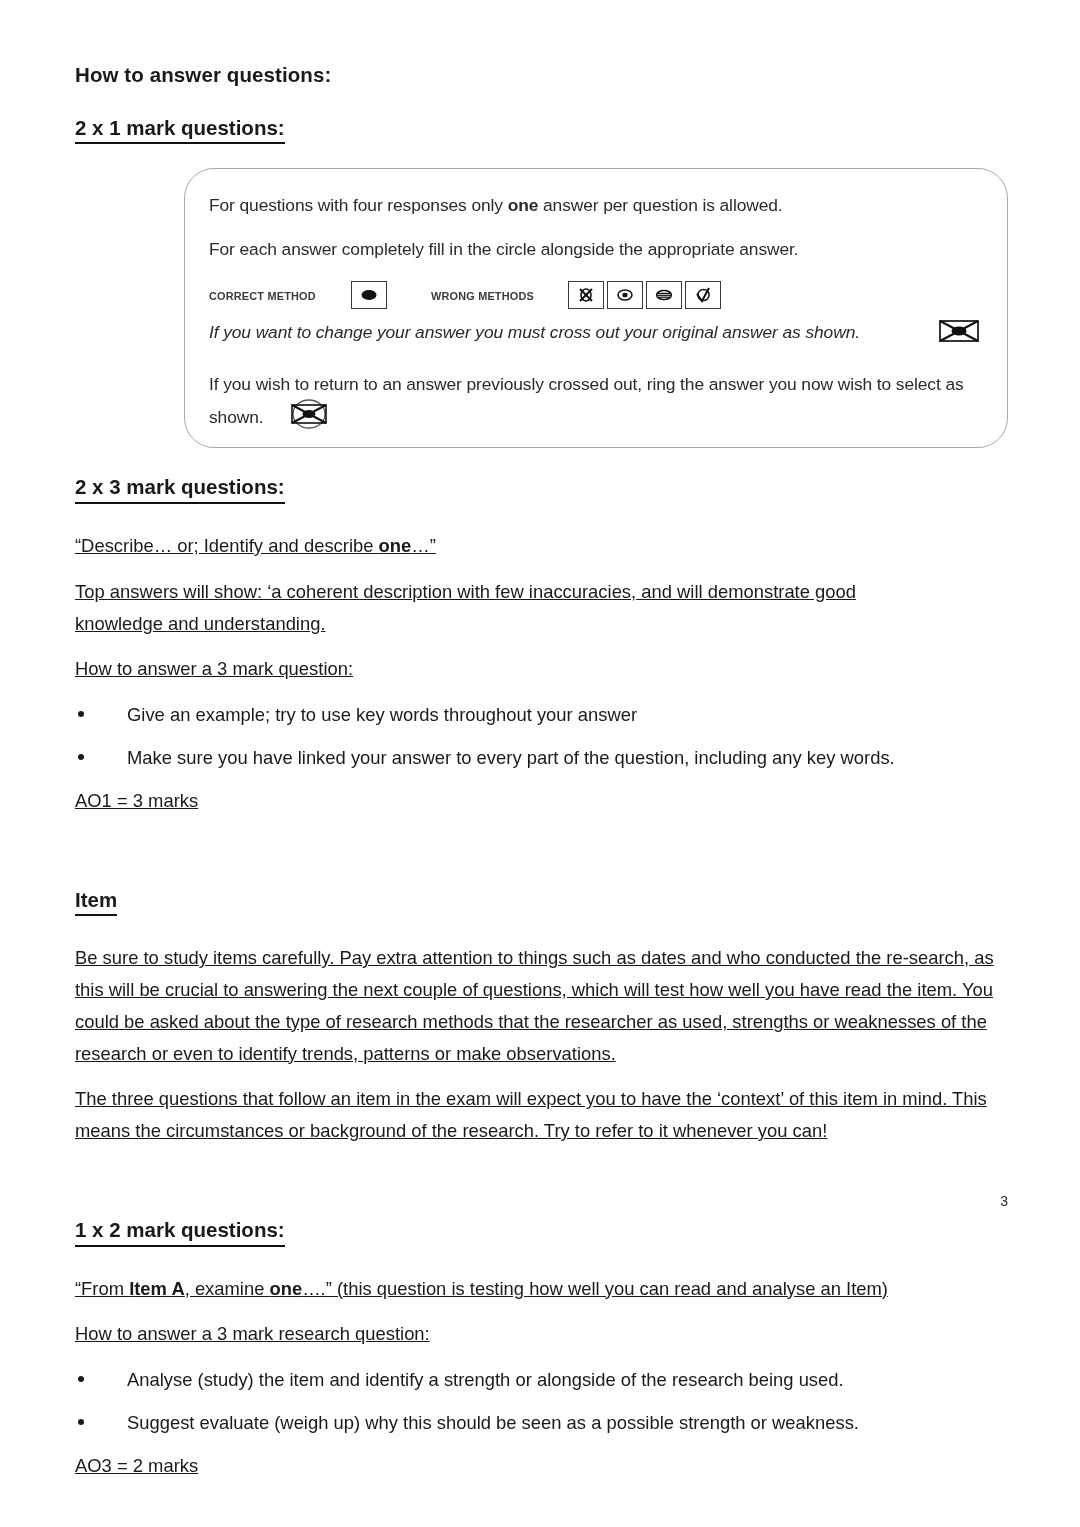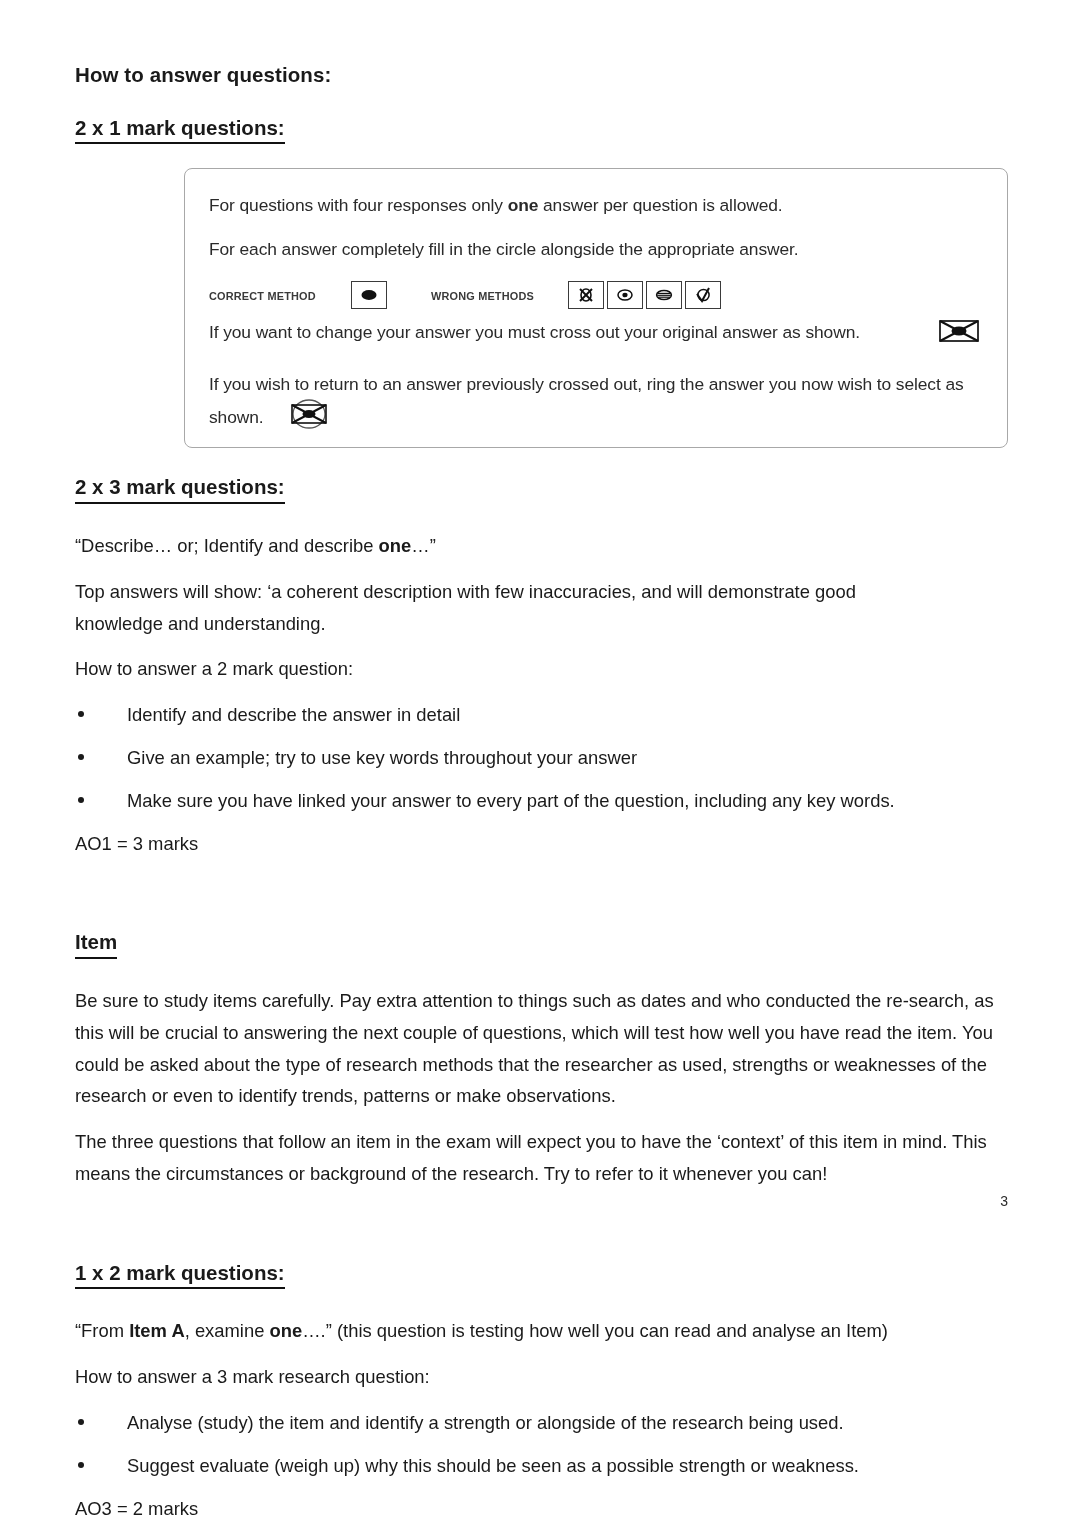--- a/index.html
+++ b/index.html
@@ -47,20 +47,21 @@
   .sp-26 { height: 26px; }
   .sp-56 { height: 56px; }
 
   
   p.body {
     font-size: 18.4px;
     line-height: 31.8px;
     margin: 0 0 14px 0;
     text-align: left;
     max-width: 935px;
+    text-decoration: underline;
   }
   p.body b { font-weight: bold; }
 
   ul.bullets {
     list-style: none;
     margin: 0 0 0 0;
     padding: 0;
   }
   ul.bullets li {
     position: relative;
@@ -81,21 +82,21 @@
 
   
   .inst-box {
     position: absolute;
     left: 184px;
     top: 168px;
     width: 824px;
     height: 280px;
     box-sizing: border-box;
     border: 1.6px solid #a8a8a8;
-    border-radius: 8px;
+    border-radius: 30px;
     background: #ffffff;
     padding: 24px 26px 0 24px;
     font-family: "Liberation Sans", sans-serif;
     color: #2a2a2a;
   }
   .inst-line {
     font-size: 17.4px;
     line-height: 24px;
     margin-bottom: 20px;
     letter-spacing: -0.1px;
@@ -134,20 +135,21 @@
   }
   .wrong-group .opt-box {
     margin-right: 3px;
   }
   .wrong-group .opt-box:last-child { margin-right: 0; }
 
   .line-with-icon {
     display: flex;
     align-items: flex-start;
     justify-content: space-between;
+    font-style: italic;
   }
   .line-with-icon .inst-line { margin-bottom: 0; flex: 1; }
 
   .icon-cross-out {
     flex: 0 0 auto;
     margin-left: 10px;
     margin-top: -4px;
   }
   .inline-ring {
     display: inline-block;
@@ -262,24 +264,23 @@
   <div style="height:330px"></div>
 
   <h2 class="doc-h-ul"><span class="u">2 x 3 mark questions:</span></h2>
 
   <div class="sp-26"></div>
 
   <p class="body"><span>“Describe… or; Identify and describe </span><b>one</b><span>…”</span></p>
 
   <p class="body"><span>Top answers will show: ‘a coherent description with few inaccuracies, and will demonstrate good</span><br><span>knowledge and understanding.</span></p>
 
-  <p class="body">How to answer a 2 mark question:</p>
+  <p class="body">How to answer a 3 mark question:</p>
 
   <ul class="bullets">
-    <li><span class="bullet-dot"></span><span>Identify and describe the answer in detail</span></li>
     <li><span class="bullet-dot"></span><span>Give an example; try to use key words throughout your answer</span></li>
     <li><span class="bullet-dot"></span><span>Make sure you have linked your answer to every part of the question, including any key words.</span></li>
   </ul>
 
   <p class="body">AO1 = 3 marks</p>
 
   <div class="sp-56"></div>
 
   <h2 class="doc-h-ul"><span class="u">Item</span></h2>
 

